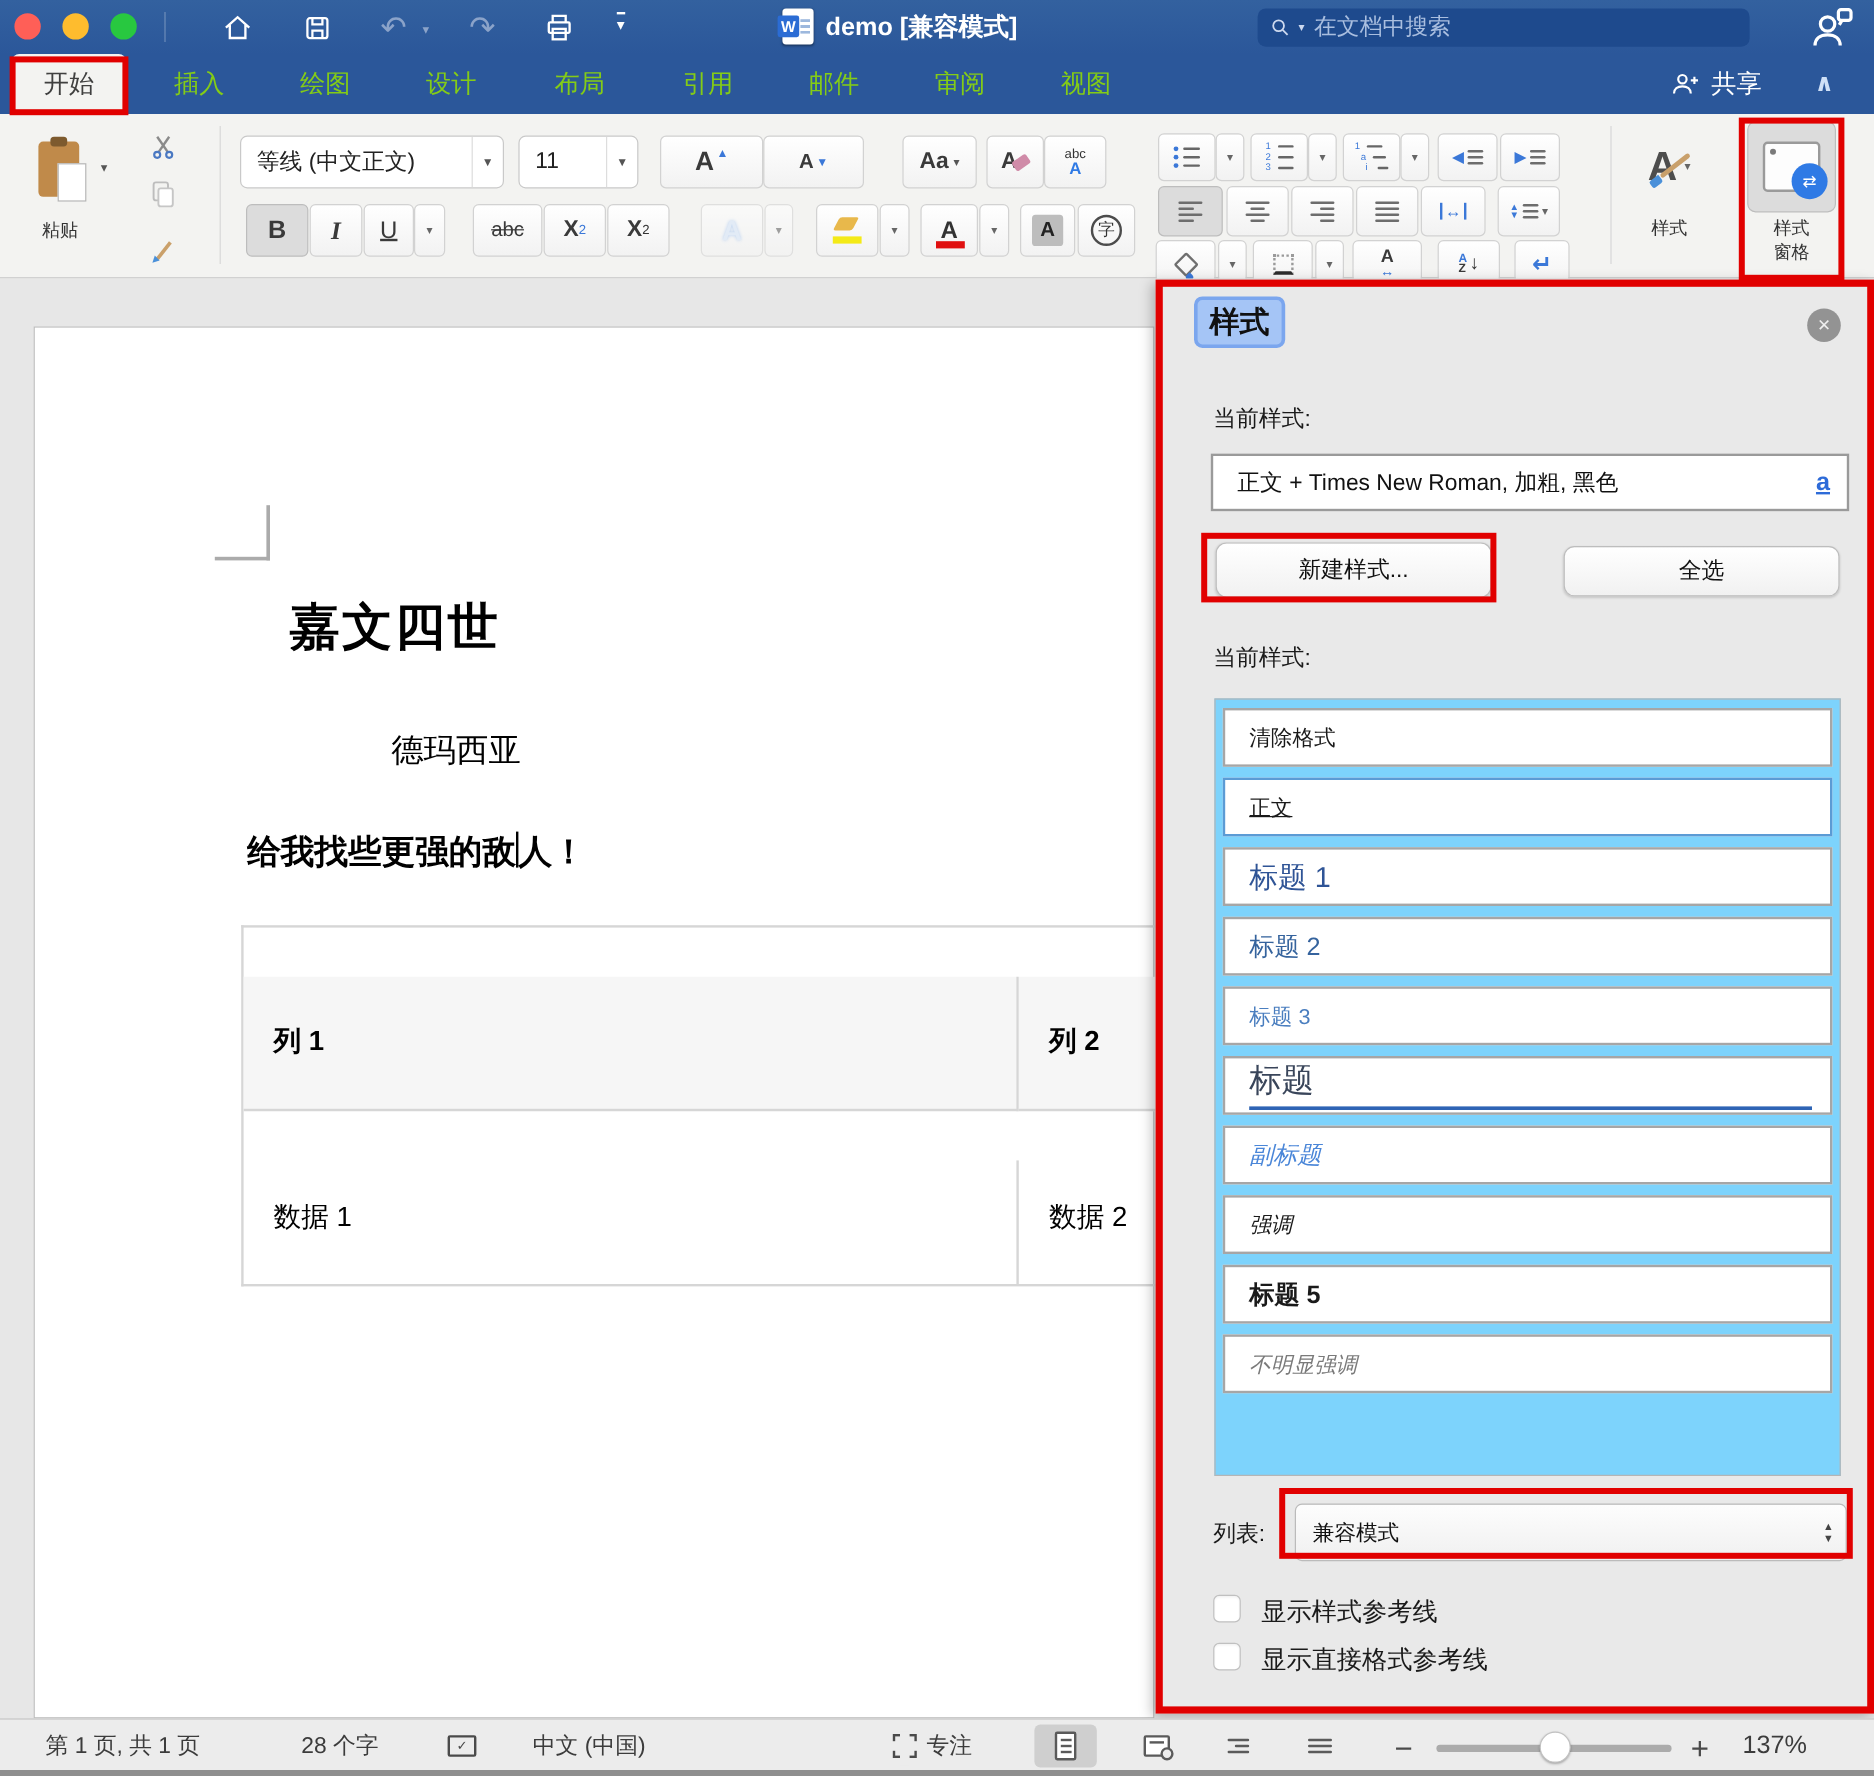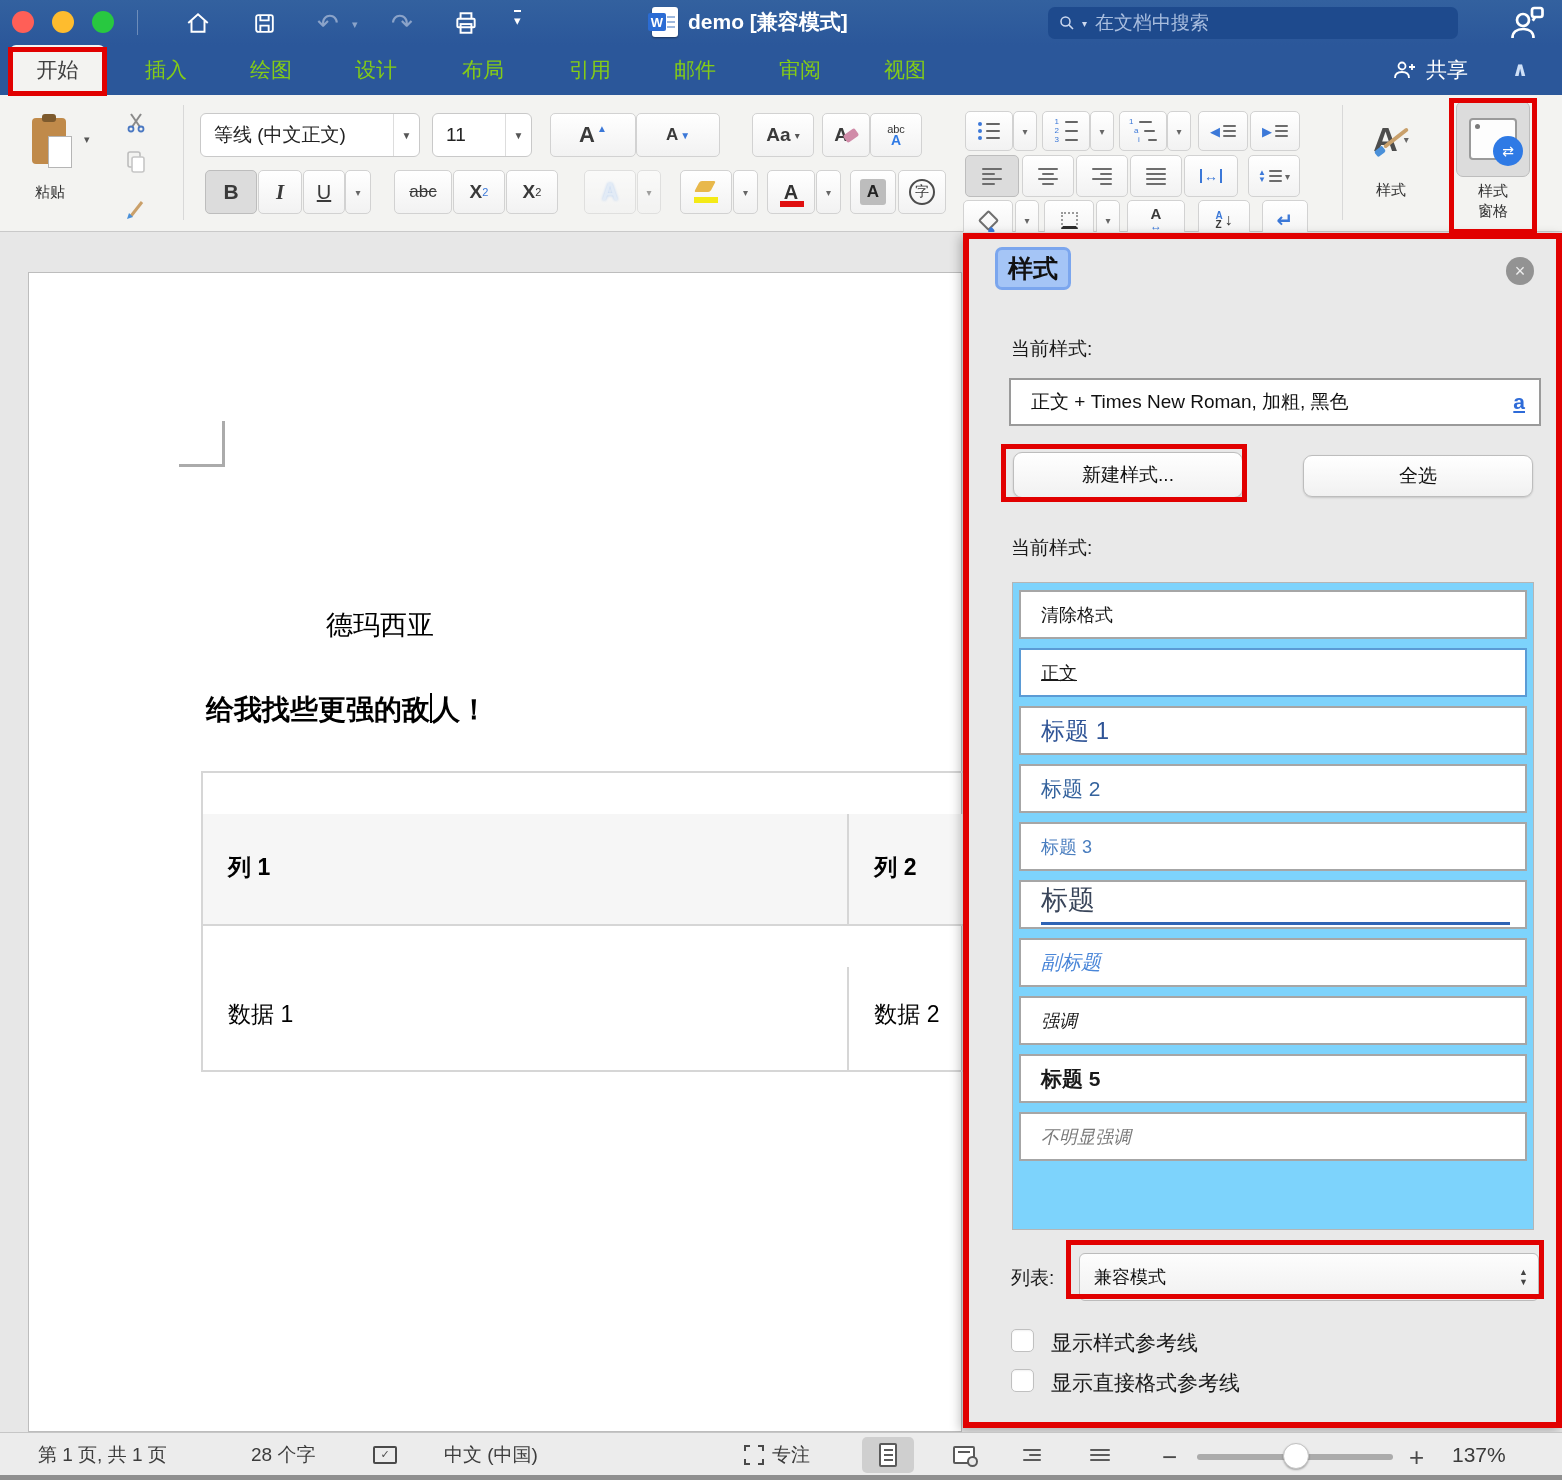--- a/index.html
+++ b/index.html
@@ -499,20 +499,21 @@
         </span>
     </div>
     <div class="biglabel" style="left:1460px;top:86px;width:66px;line-height:20px;">
       <span>样式</span><br><span>窗格</span>
     </div>
   </div>
 
   <div class="docarea">
     <div class="page">
       <span class="cropmark"></span>
+      <div class="d-head doc-serif">嘉文四世</div>
       <div class="d-sub doc-serif">德玛西亚</div>
       <div class="d-bold doc-serif">
         <span>给我找些更强的敌</span><span class="caret"></span><span>人！</span>
       </div>
       <div class="d-table">
         <div class="d-tr">
           <div class="d-th c1">列 1</div>
           <div class="d-th c2">列 2</div>
         </div>
         <div class="d-tr">

